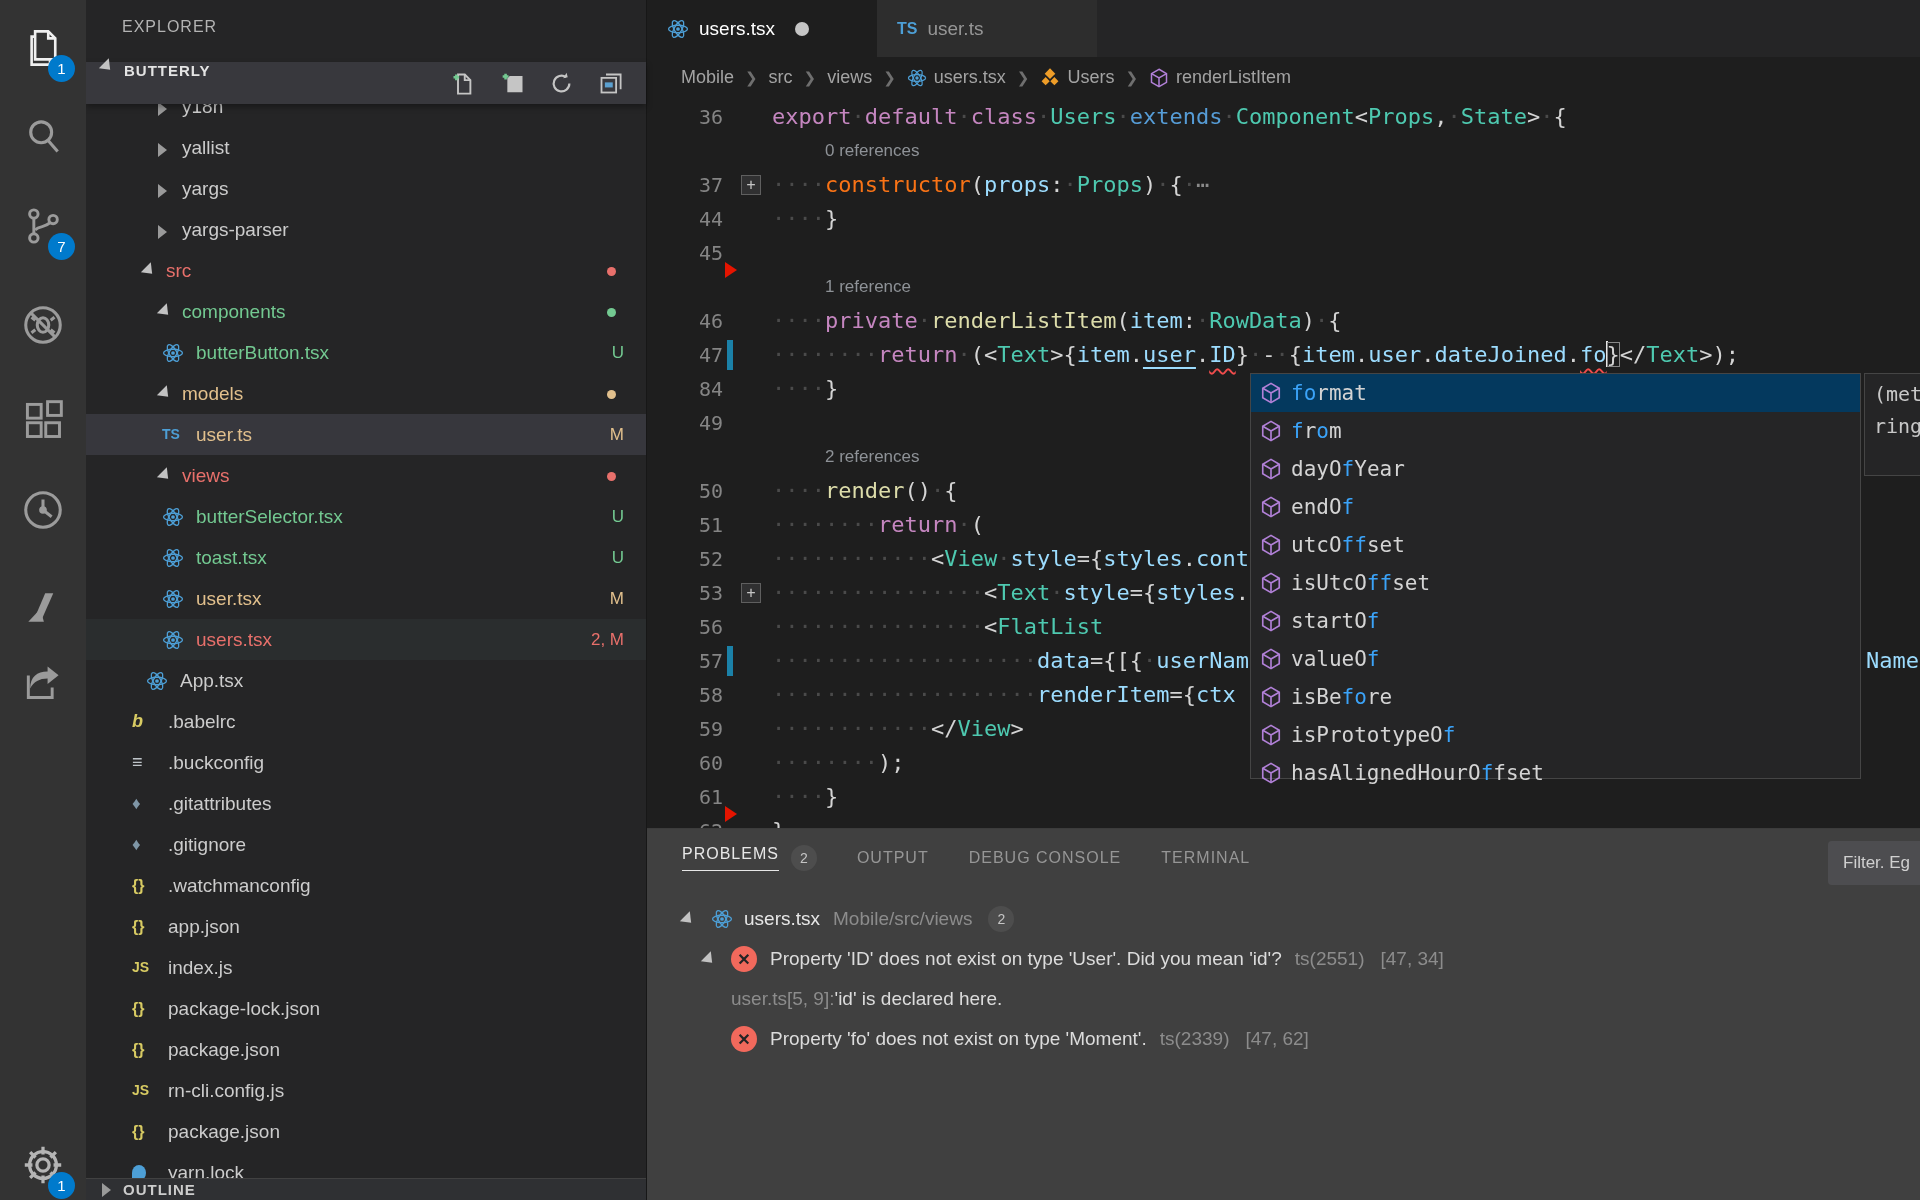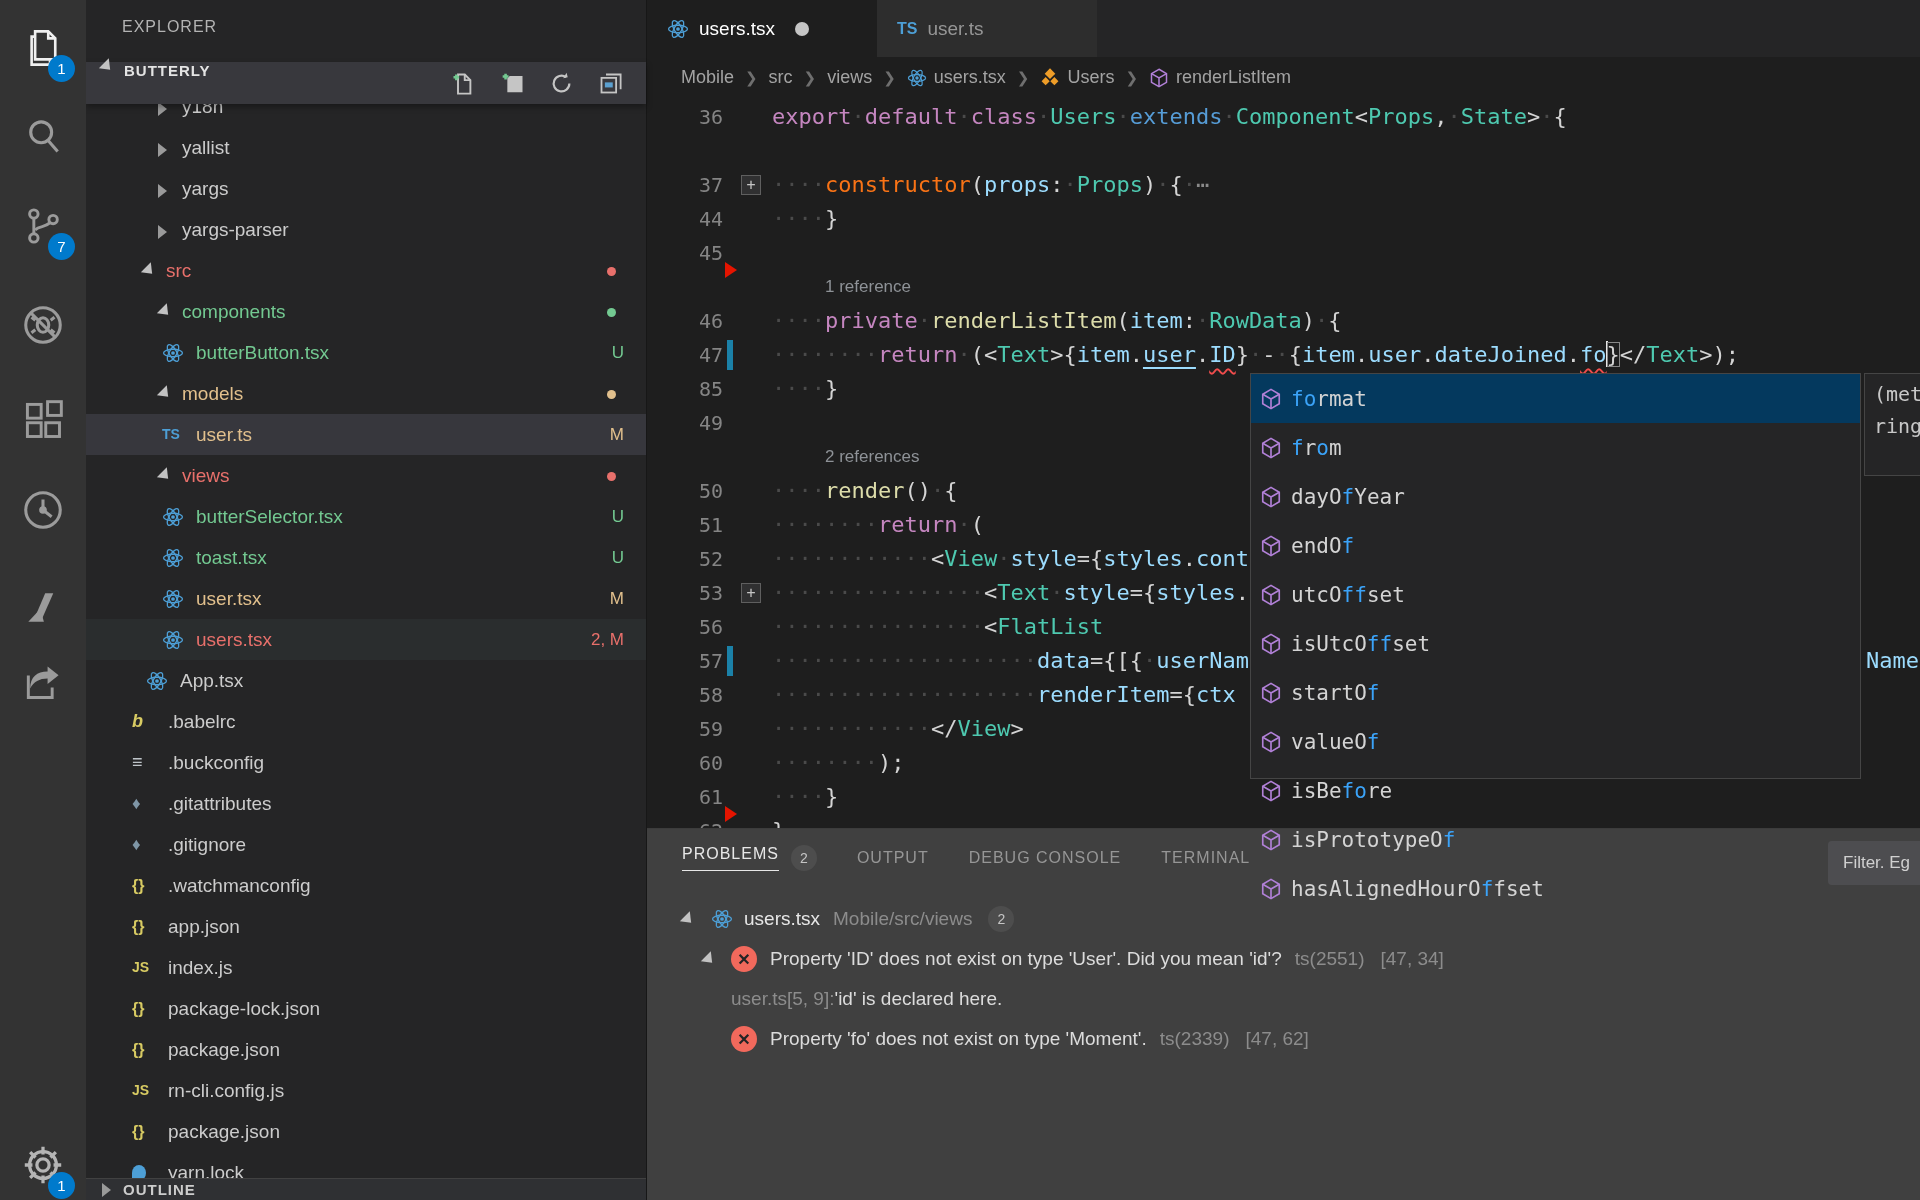--- a/index.html
+++ b/index.html
@@ -77,21 +77,21 @@
   .tk-varu { color:#9CDCFE; text-decoration:underline; text-underline-offset:5px; }
   .tk-varw { color:#9CDCFE; text-decoration:underline wavy #f14c4c; text-decoration-thickness:1.5px; text-underline-offset:6px; }
   .tk-match { color:#d4d4d4; box-shadow:inset 0 0 0 1px #888; }
   .caret { display:inline-block; width:2px; height:26px; background:#e6e6e6; vertical-align:middle; margin:0 -1px 4px -1px; }
   .code-frag { position:absolute; left:1219px; top:0; font-family:"DejaVu Sans Mono", monospace; font-size:22px;
     line-height:34px; color:#9CDCFE; }
 
   
   #suggest { position:absolute; left:1250px; top:373px; width:611px; height:406px; background:#252526;
     border:1px solid #454545; z-index:20; }
-  .sg-row { position:relative; height:49px; display:flex; align-items:center; padding-left:9px; gap:9px;
+  .sg-row { position:relative; height:38px; display:flex; align-items:center; padding-left:9px; gap:9px;
     font-family:"DejaVu Sans Mono", monospace; font-size:21px; color:#d4d4d4; white-space:pre; }
   .sg-row.sel { background:var(--c-sgsel); }
   .sg-hl { color:var(--c-match); }
   #suggest-detail { position:absolute; left:1864px; top:373px; width:60px; height:103px; background:#252526;
     border:1px solid #454545; z-index:20; overflow:hidden; }
   .sgd-line { font-family:"DejaVu Sans Mono", monospace; font-size:20px; color:#c8c8c8; margin:8px 0 0 9px; white-space:pre; }
 
   
   #panel { position:absolute; left:647px; top:828px; right:0; bottom:0; background:#404040; border-top:1px solid #3c3c3c; }
   #panel-tabs { position:absolute; left:35px; top:16px; display:flex; align-items:center; gap:40px; }
@@ -497,20 +497,23 @@
       </svg>
       <span>renderListItem</span>
     </span>
   </div>
 
 <div id="editor">
     <div class="crow" style="top: 2px;">
       <span class="lnum">36</span>
       <span class="ctext"><span class="tk-kw">export<span class="ws">·</span>default<span class="ws">·</span>class<span class="ws">·</span></span><span class="tk-type">Users<span class="ws">·</span></span><span class="tk-kw3">extends<span class="ws">·</span></span><span class="tk-type">Component</span><span class="tk-pl">&lt;</span><span class="tk-type">Props</span><span class="tk-pl">,<span class="ws">·</span></span><span class="tk-type">State</span><span class="tk-pl">&gt;<span class="ws">·</span>{</span></span>
     </div>
+    <div class="crow" style="top: 36px;">
+      <span class="lens">0 references</span>
+    </div>
     <div class="crow" style="top: 70px;">
       <span class="lnum">37</span>
       <span class="foldbox">+</span>
       <span class="ctext"><span class="tk-pl"><span class="ws">·</span><span class="ws">·</span><span class="ws">·</span><span class="ws">·</span></span><span class="tk-kw2">constructor</span><span class="tk-pl">(</span><span class="tk-var">props</span><span class="tk-pl">:<span class="ws">·</span></span><span class="tk-type">Props</span><span class="tk-pl">)<span class="ws">·</span>{<span class="ws">·</span></span><span class="tk-ell">⋯</span></span>
     </div>
     <div class="crow" style="top: 104px;">
       <span class="lnum">44</span>
       <span class="ctext"><span class="tk-pl"><span class="ws">·</span><span class="ws">·</span><span class="ws">·</span><span class="ws">·</span>}</span></span>
     </div>
     <div class="crow" style="top: 138px;">
@@ -524,21 +527,21 @@
     <div class="crow" style="top: 206px;">
       <span class="lnum">46</span>
       <span class="ctext"><span class="tk-pl"><span class="ws">·</span><span class="ws">·</span><span class="ws">·</span><span class="ws">·</span></span><span class="tk-kw">private<span class="ws">·</span></span><span class="tk-fn">renderListItem</span><span class="tk-pl">(</span><span class="tk-var">item</span><span class="tk-pl">:<span class="ws">·</span></span><span class="tk-type">RowData</span><span class="tk-pl">)<span class="ws">·</span>{</span></span>
     </div>
     <div class="crow" style="top: 240px;">
       <span class="lnum">47</span>
       <span class="chbar"></span>
       <span class="ctext"><span class="tk-pl"><span class="ws">·</span><span class="ws">·</span><span class="ws">·</span><span class="ws">·</span><span class="ws">·</span><span class="ws">·</span><span class="ws">·</span><span class="ws">·</span></span><span class="tk-kw">return<span class="ws">·</span></span><span class="tk-pl">(&lt;</span><span class="tk-tag">Text</span><span class="tk-pl">&gt;{</span><span class="tk-var">item</span><span class="tk-pl">.</span><span class="tk-varu">user</span><span class="tk-pl">.</span><span class="tk-varw">ID</span><span class="tk-pl">}<span class="ws">·</span>-<span class="ws">·</span>{</span><span class="tk-var">item</span><span class="tk-pl">.</span><span class="tk-var">user</span><span class="tk-pl">.</span><span class="tk-var">dateJoined</span><span class="tk-pl">.</span><span class="tk-varw">fo</span><span class="caret"></span><span class="tk-match">}</span><span class="tk-pl">&lt;/</span><span class="tk-tag">Text</span><span class="tk-pl">&gt;);</span></span>
     </div>
     <div class="crow" style="top: 274px;">
-      <span class="lnum">85</span>
+      <span class="lnum">84</span>
       <span class="ctext"><span class="tk-pl"><span class="ws">·</span><span class="ws">·</span><span class="ws">·</span><span class="ws">·</span>}</span></span>
     </div>
     <div class="crow" style="top: 308px;">
       <span class="lnum">49</span>
       <span class="ctext"></span>
     </div>
     <div class="crow" style="top: 342px;">
       <span class="lens">2 references</span>
     </div>
     <div class="crow" style="top: 376px;">

